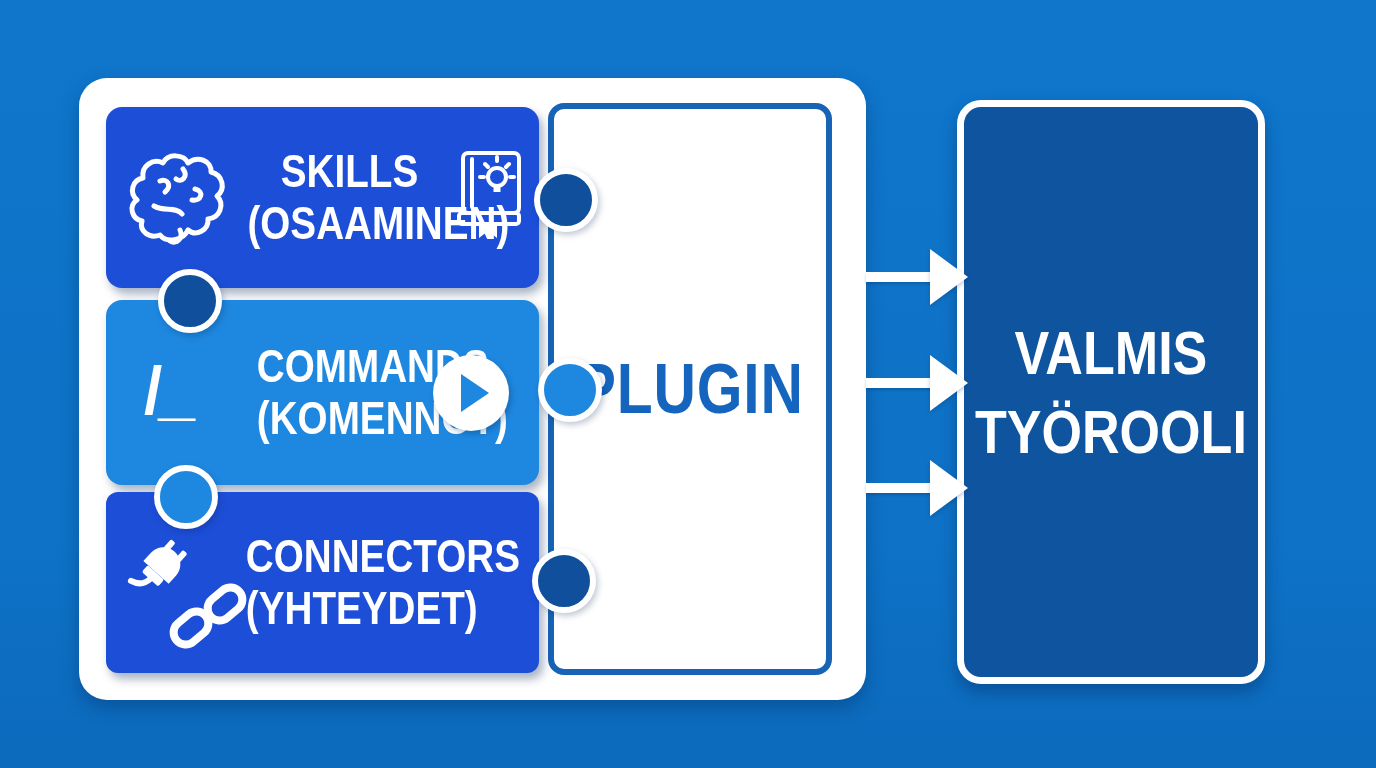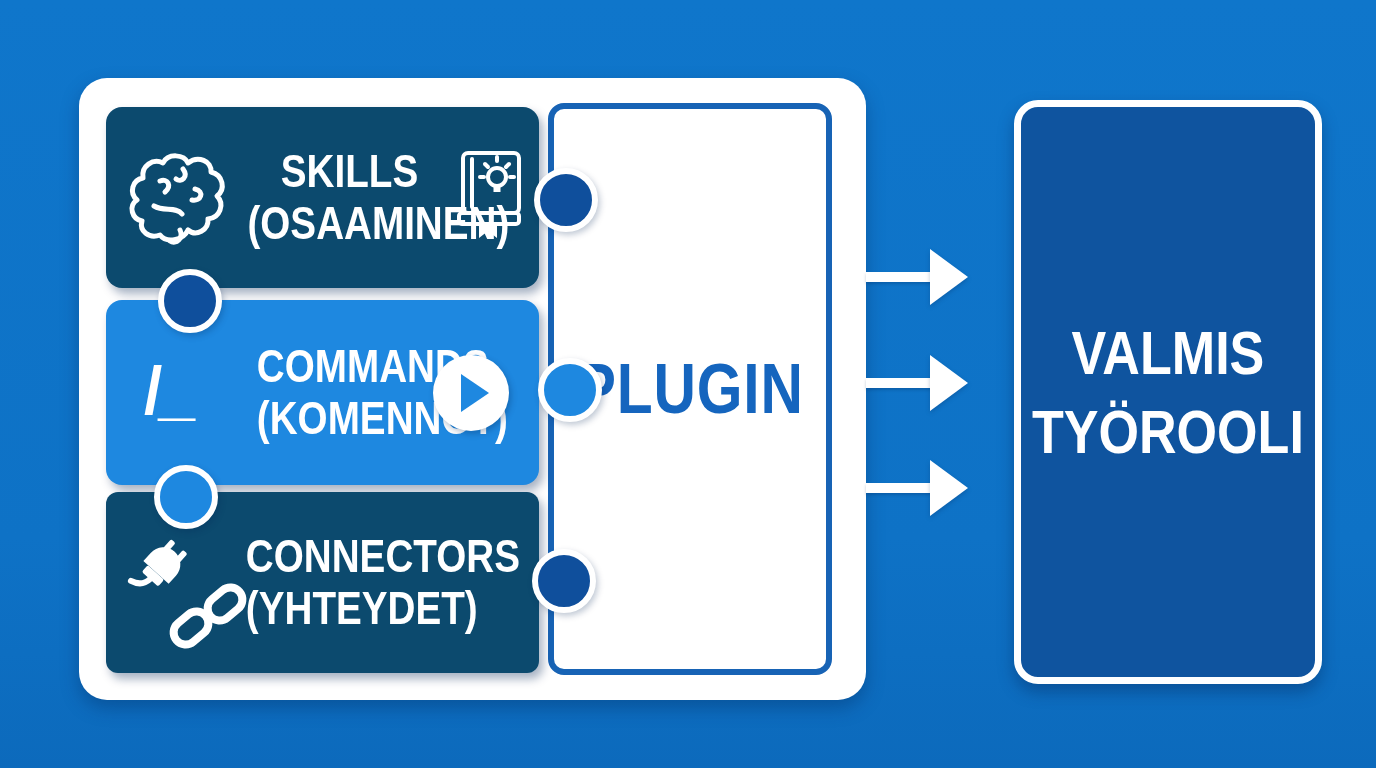--- a/index.html
+++ b/index.html
@@ -28,21 +28,21 @@
   .plugin-label{
     color:#1565BE;font-weight:800;font-size:70px;letter-spacing:1px;
     transform:scaleX(.84);transform-origin:50% 50%;white-space:nowrap;
   }
 
   
   .piece{
     position:absolute;left:27px;width:433px;height:181px;border-radius:16px;
     z-index:2;box-shadow:4px 6px 10px rgba(3,35,84,.35);
   }
-  .piece.dark{background:#0c4a6e;}
+  .piece.dark{background:#1d4ed8;}
   .piece.light{background:#1E88E0;height:185px;}
   .piece-skills{top:29px;}
   .piece-commands{top:222px;}
   .piece-connectors{top:414px;border-radius:12px;}
 
   .piece-text{
     position:absolute;top:0;bottom:0;display:flex;flex-direction:column;
     justify-content:center;text-align:center;color:#fff;font-weight:800;
     font-size:46px;line-height:1.12;white-space:nowrap;
   }
@@ -65,21 +65,21 @@
   }
   .arrow .head{
     position:absolute;left:64px;top:0;width:0;height:0;
     border-top:28px solid transparent;border-bottom:28px solid transparent;
     border-left:38px solid #ffffff;
     filter:drop-shadow(0 2px 2px rgba(3,35,84,.25));
   }
 
   
   .result-panel{
-    position:absolute;left:1014px;top:100px;width:308px;height:584px;
+    position:absolute;left:957px;top:100px;width:308px;height:584px;
     background:#0F549F;border:7px solid #ffffff;border-radius:24px;
     box-sizing:border-box;z-index:1;
     display:flex;align-items:center;justify-content:center;
     box-shadow:0 8px 16px rgba(4,40,92,.4);
   }
   .result-text{
     color:#fff;font-weight:800;font-size:62px;line-height:1.28;text-align:center;
     white-space:nowrap;
   }
 

